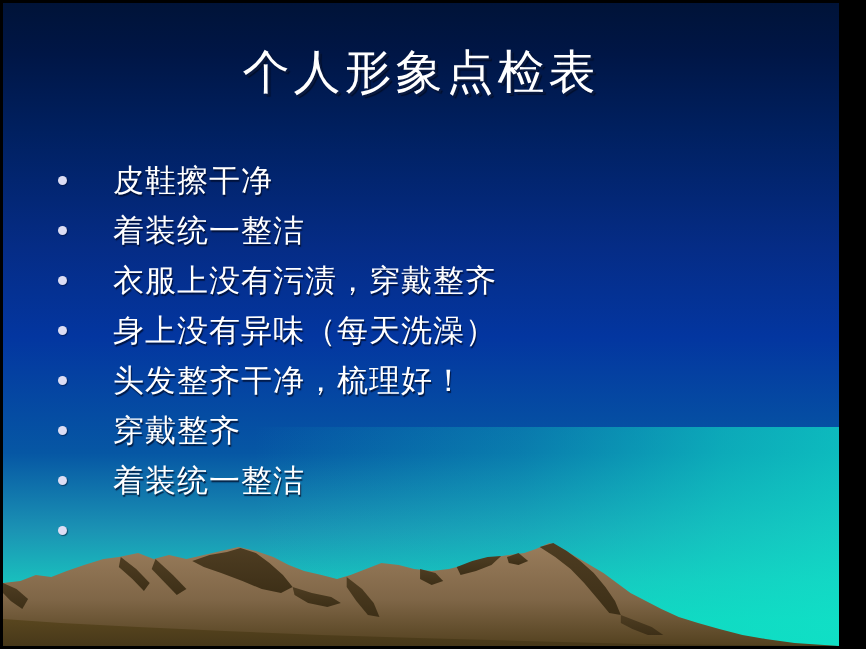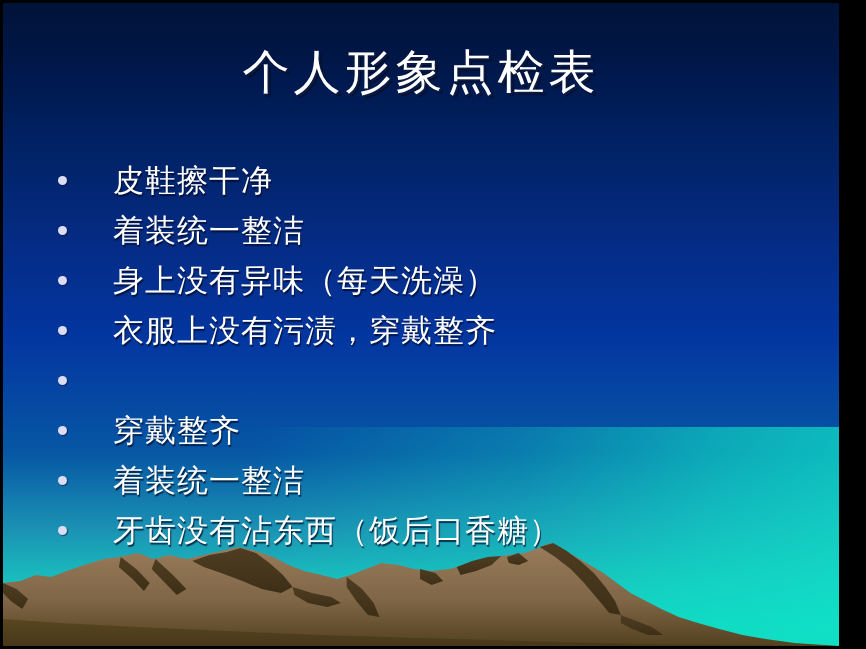--- a/index.html
+++ b/index.html
@@ -167,36 +167,36 @@
     <li>
       <span class="bullet"></span>
       <span>皮鞋擦干净</span>
     </li>
     <li>
       <span class="bullet"></span>
       <span>着装统一整洁</span>
     </li>
     <li>
       <span class="bullet"></span>
+      <span>衣服上没有污渍，穿戴整齐</span>
+    </li>
+    <li>
+      <span class="bullet"></span>
       <span>身上没有异味（每天洗澡）</span>
     </li>
     <li>
       <span class="bullet"></span>
-      <span>衣服上没有污渍，穿戴整齐</span>
-    </li>
-    <li>
-      <span class="bullet"></span>
+      <span>头发整齐干净，梳理好！</span>
     </li>
     <li>
       <span class="bullet"></span>
       <span>穿戴整齐</span>
     </li>
     <li>
       <span class="bullet"></span>
       <span>着装统一整洁</span>
     </li>
     <li>
       <span class="bullet"></span>
-      <span>牙齿没有沾东西（饭后口香糖）</span>
     </li>
   </ul>
 
 </div>
 
 </body></html>

